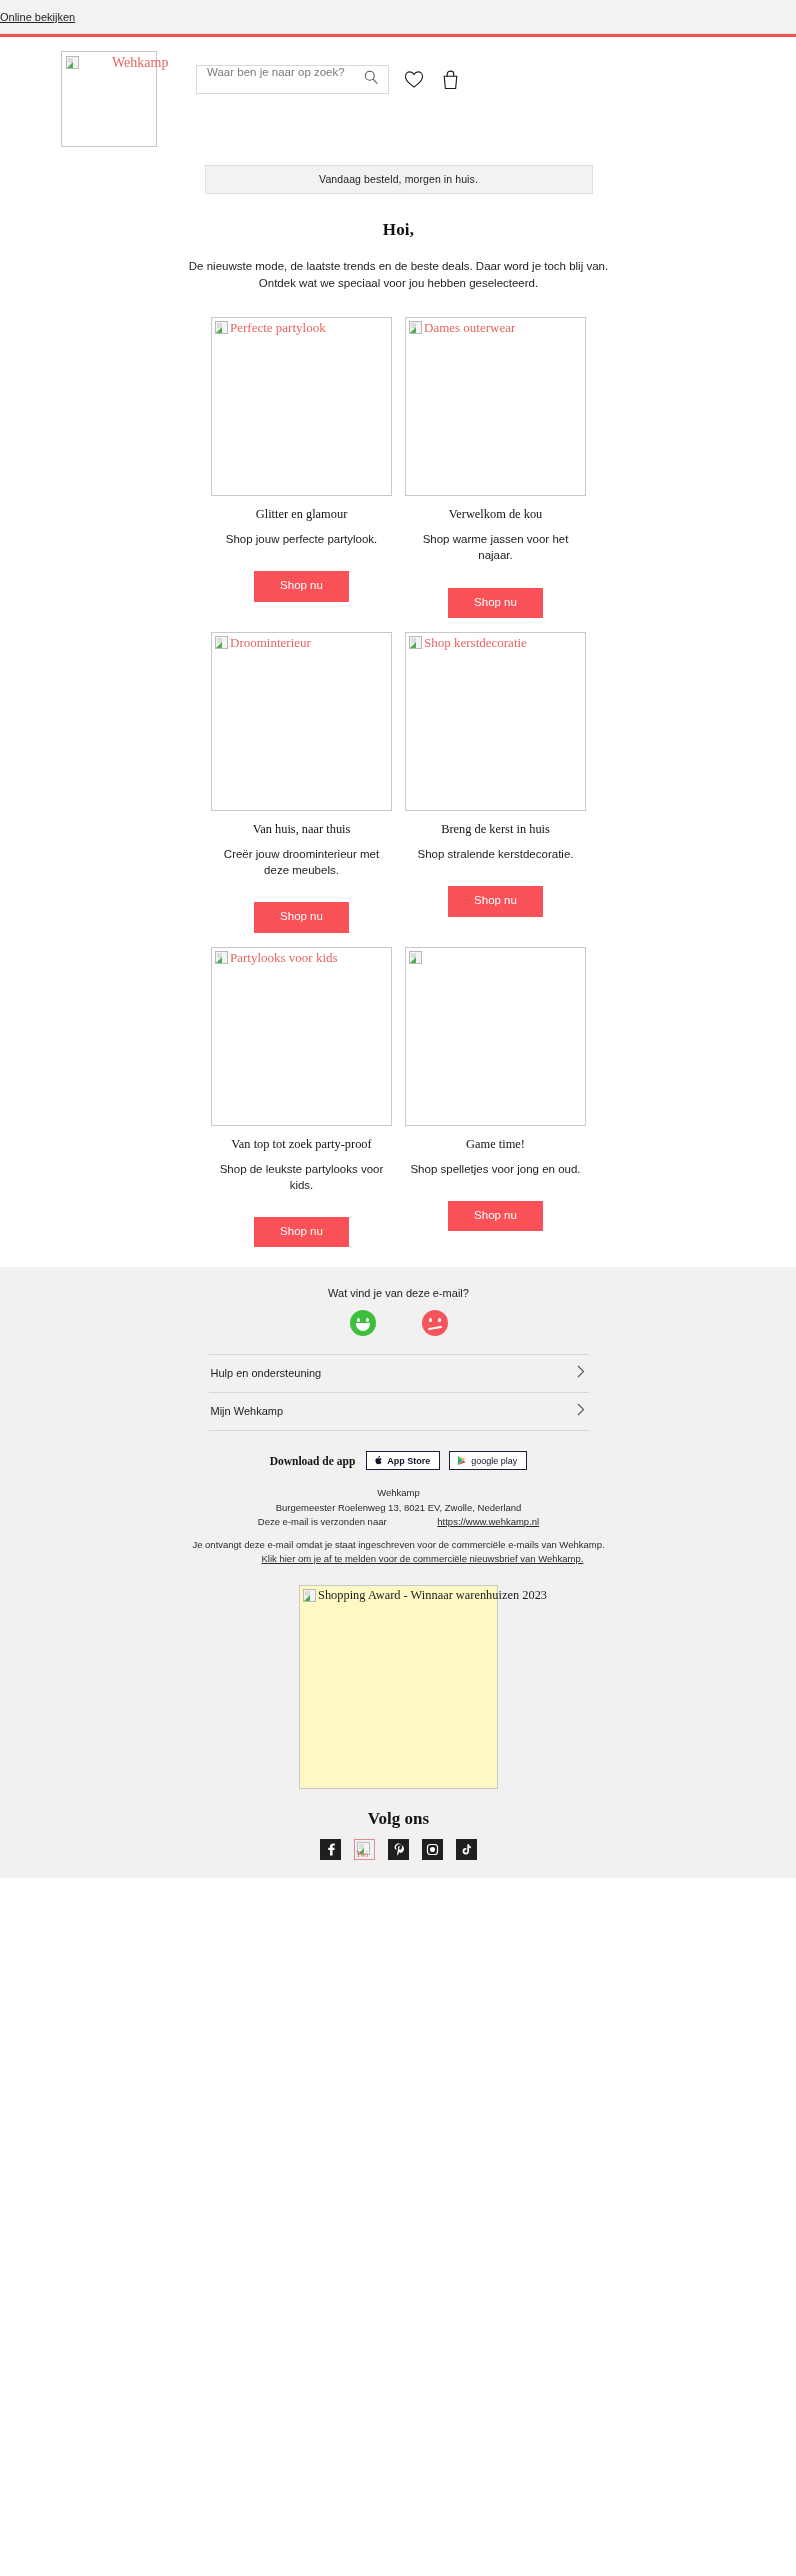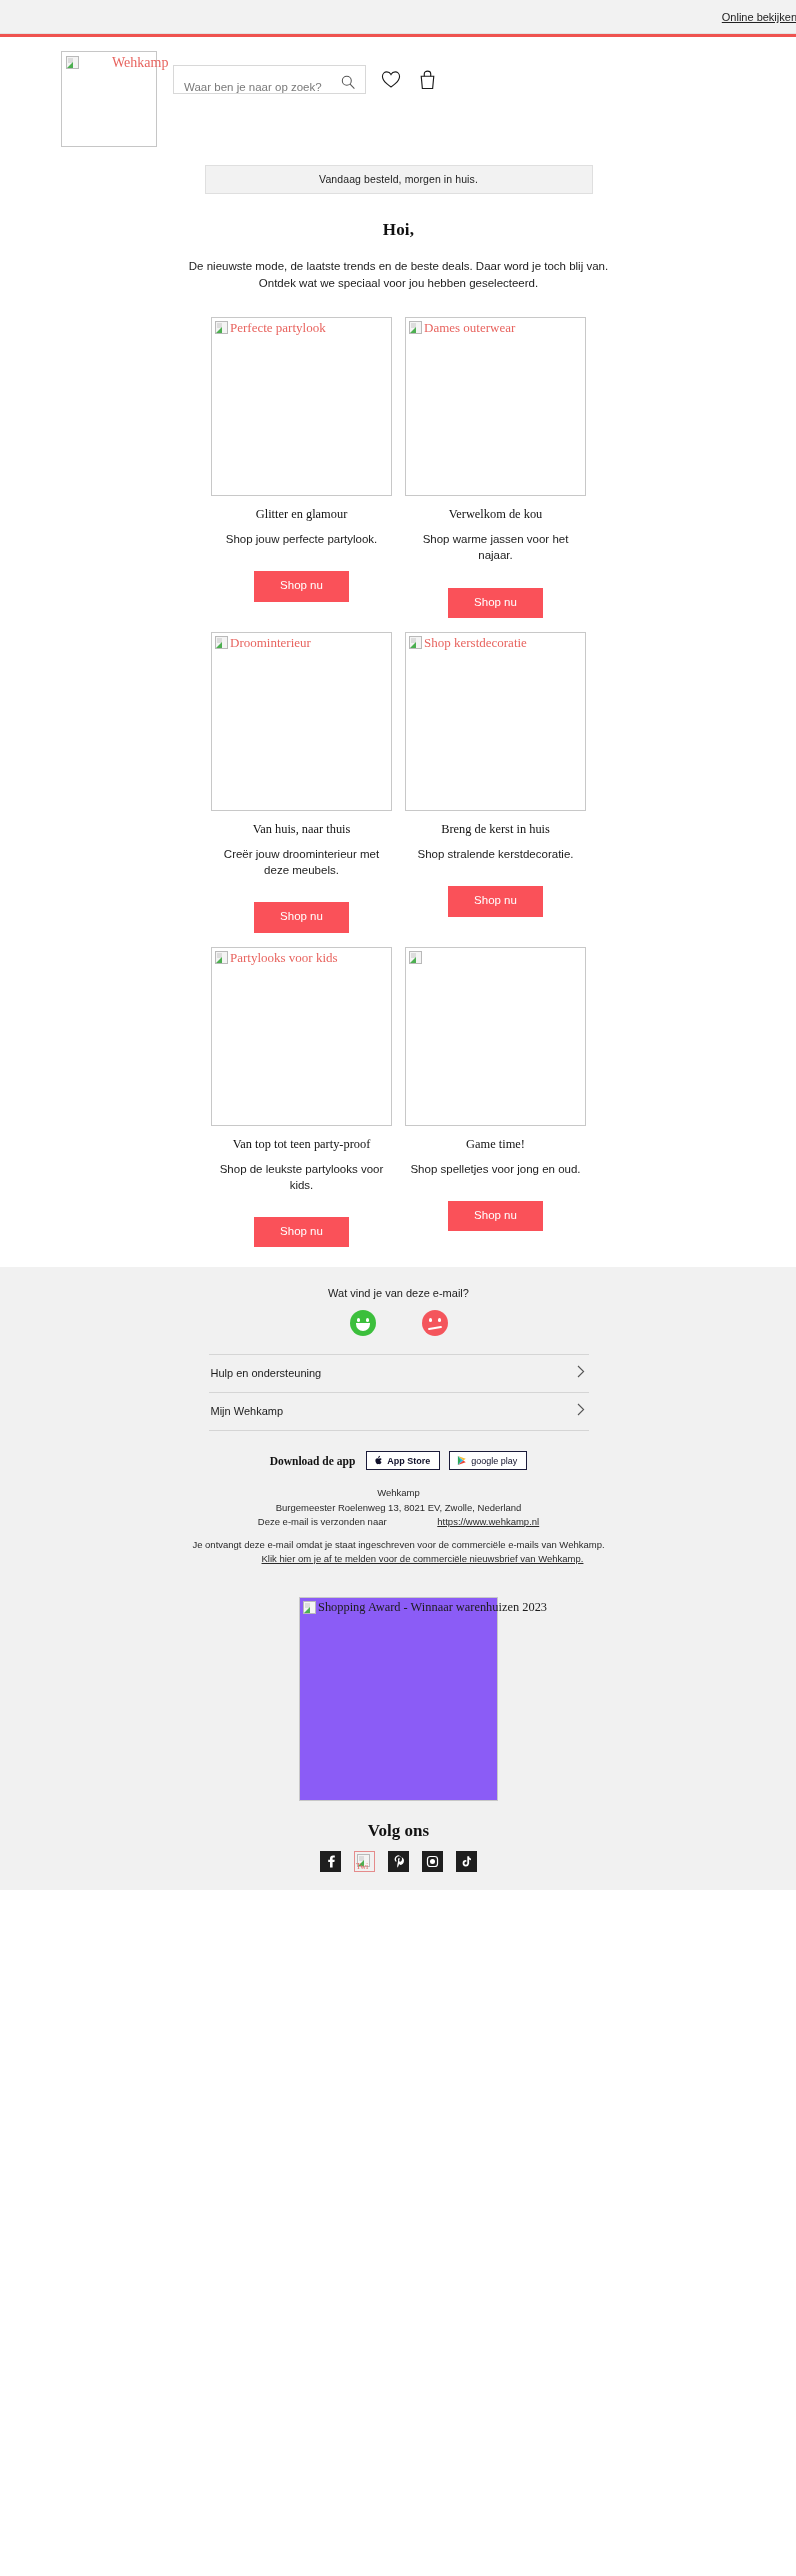--- a/index.html
+++ b/index.html
@@ -8,21 +8,21 @@
     width: 797px;
     background: #ffffff;
     font-family: "Liberation Sans", sans-serif;
     color: #1a1a1a;
     -webkit-font-smoothing: antialiased;
   }
 
   
   .preheader {
     background: #f2f2f2;
-    text-align: right;
+    text-align: left;
     padding: 7px 0 8px;
     border-bottom: 1px solid #e3e3e3;
   }
   .preheader a {
     font-size: 11px;
     color: #222;
     text-decoration: underline;
   }
   .brand-rule { height: 3px; background: #ef5350; }
 
@@ -90,22 +90,23 @@
     gap: 14px;
     margin-left: 16px;
     margin-top: 14px;
   }
   .search-box {
     width: 193px;
     height: 29px;
     border: 1px solid #d8d8d8;
     background: #fff;
     display: flex;
-    align-items: flex-end;
+    align-items: flex-start;
     padding: 0 8px 0 10px;
+    margin-left: 23px;
   }
   .search-input {
     flex: 1 1 auto;
     border: 0;
     outline: none;
     font-family: "Liberation Sans", sans-serif;
     font-size: 11.5px;
     color: #6b6b6b;
     background: transparent;
     padding: 0;
@@ -294,24 +295,23 @@
   }
   .legal a { color: #2a2a2a; text-decoration: underline; margin-left: 48px; }
   .legal .gap { display: block; height: 9px; }
 
   .award-wrap { text-align: center; margin-top: 18px; }
   .award-box {
     display: inline-block;
     width: 199px;
     height: 204px;
     border: 1px solid #c8c8c8;
-    background: #8b5cf6;
+    background: #fef9c3;
     position: relative;
     text-align: left;
-    margin-top: 12px;
   }
   .award-box .alt-row {
     position: absolute;
     top: 3px; left: 3px;
     display: flex; align-items: flex-start; gap: 2px;
   }
   .award-box .alt-text { color: #1c1c1c; font-size: 12.4px; }
 
   .follow {
     text-align: center;
@@ -458,21 +458,21 @@
   </div>
 
   <div class="row">
     <div class="card">
       <div class="card-img">
         <div class="alt-row">
           <span class="broken-img"></span>
           <span class="alt-text">Partylooks voor kids</span>
         </div>
       </div>
-      <h2>Van top tot teen party-proof</h2>
+      <h2>Van top tot zoek party-proof</h2>
       <p class="desc">Shop de leukste partylooks voor kids.</p>
       <div class="cta-wrap">
         <a class="cta" href="#">Shop nu</a>
       </div>
     </div>
     <div class="card">
       <div class="card-img">
         <div class="alt-row">
           <span class="broken-img"></span>
           <span class="alt-text"></span>

